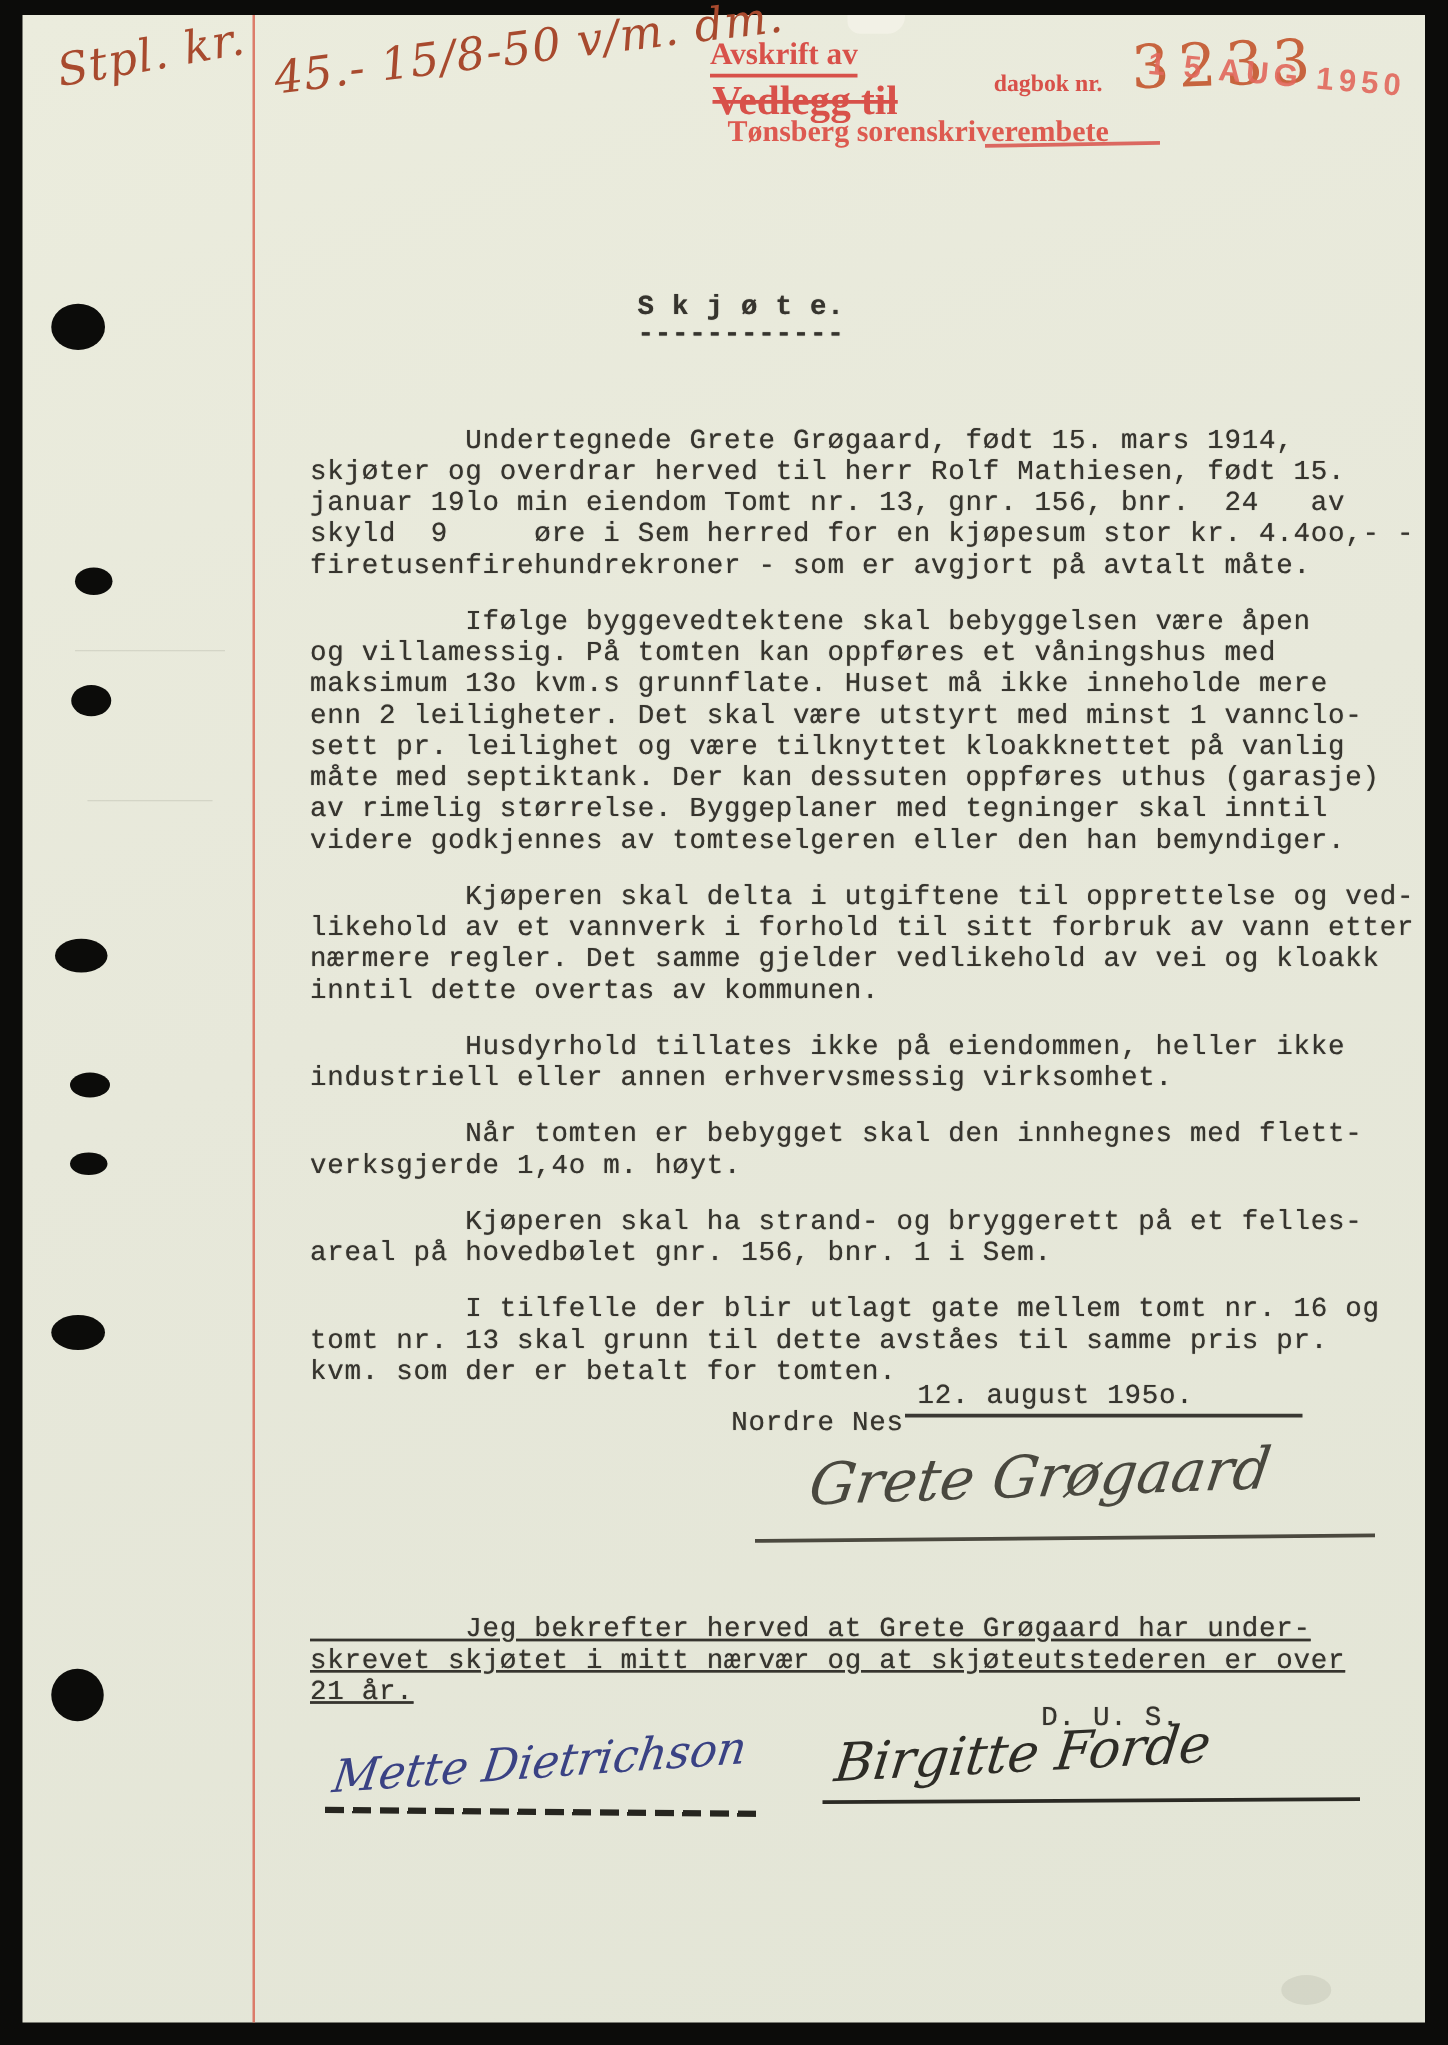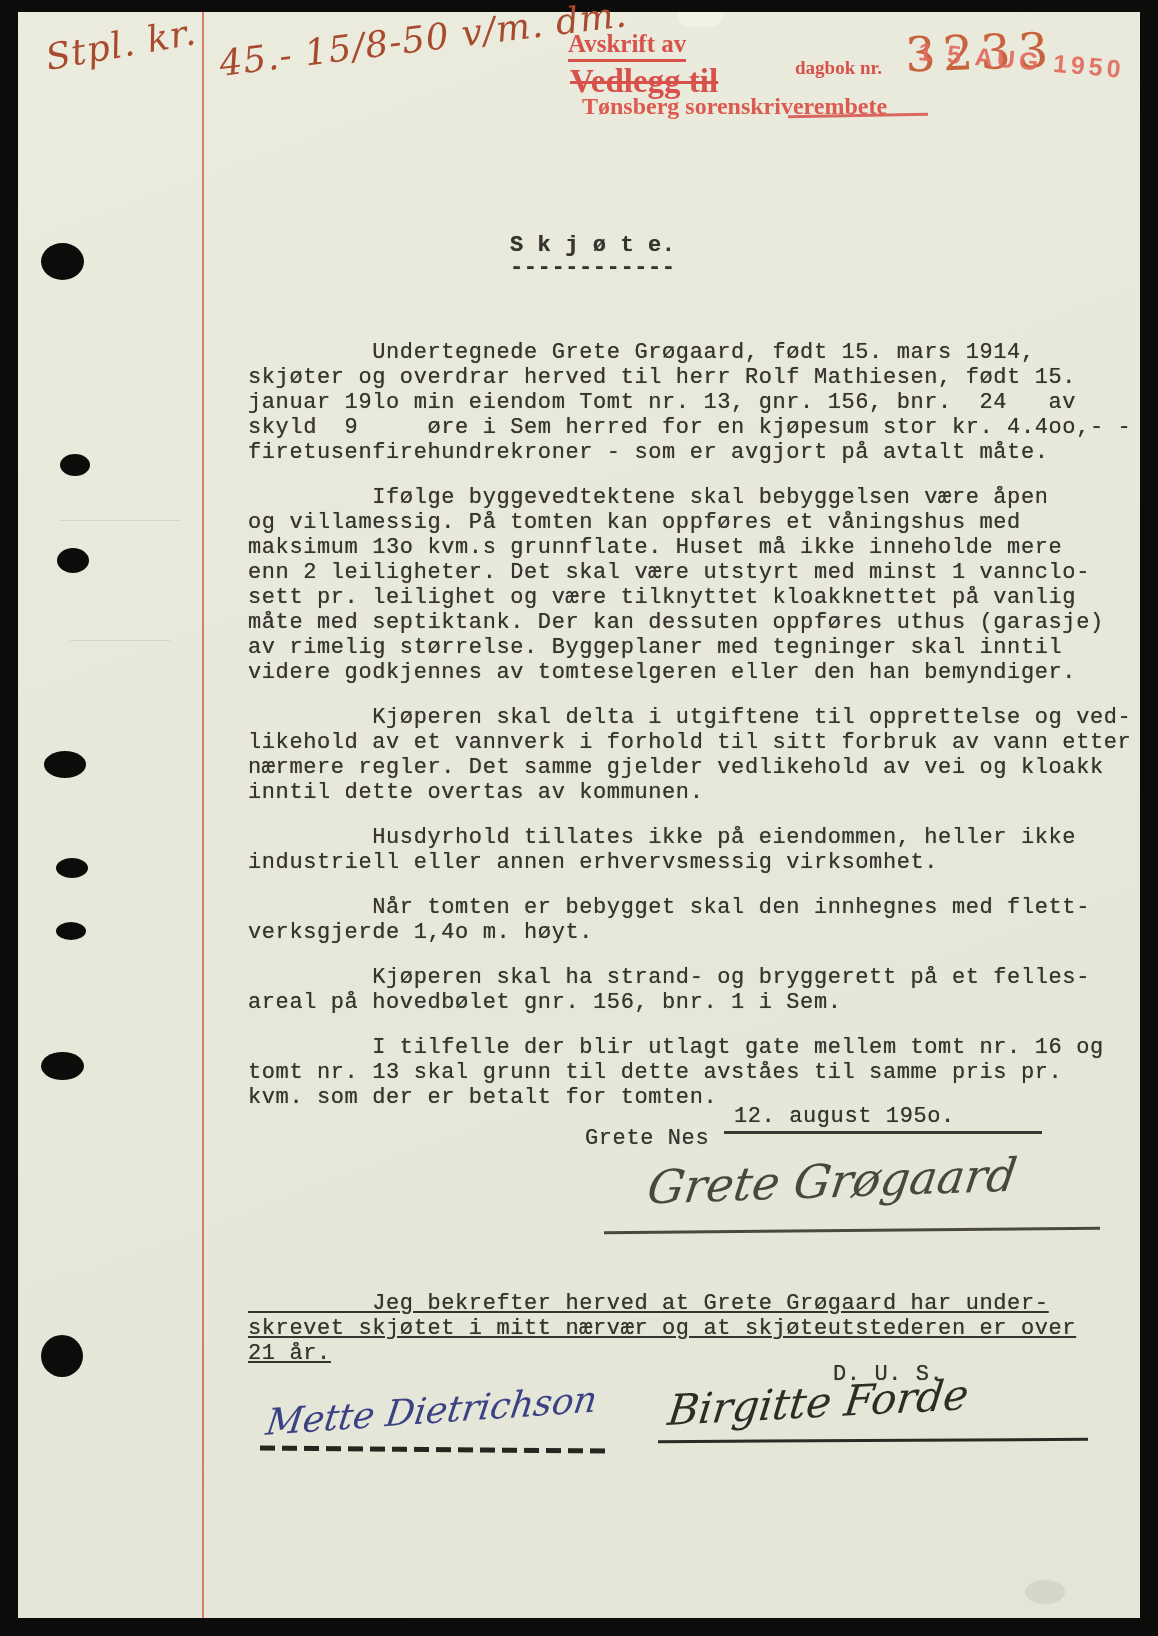--- a/index.html
+++ b/index.html
@@ -120,21 +120,21 @@
 industriell eller annen erhvervsmessig virksomhet.</div>
     <div class="para">         Når tomten er bebygget skal den innhegnes med flett-
 verksgjerde 1,4o m. høyt.</div>
     <div class="para">         Kjøperen skal ha strand- og bryggerett på et felles-
 areal på hovedbølet gnr. 156, bnr. 1 i Sem.</div>
     <div class="para">         I tilfelle der blir utlagt gate mellem tomt nr. 16 og
 tomt nr. 13 skal grunn til dette avståes til samme pris pr.
 kvm. som der er betalt for tomten.</div>
   </div>
 
-  <div class="type closing-place">Grete Nes</div>
+  <div class="type closing-place">Nordre Nes</div>
   <div class="date-underlined">
     <span class="type-inline">12. august 195o.</span>
   </div>
 
   <div class="script sig-seller">Grete Grøgaard</div>
   <div class="seller-line"></div>
 
   <div class="type attest para" style="position:absolute;margin:0;">         Jeg bekrefter herved at Grete Grøgaard har under-
 skrevet skjøtet i mitt nærvær og at skjøteutstederen er over
 21 år.</div>

